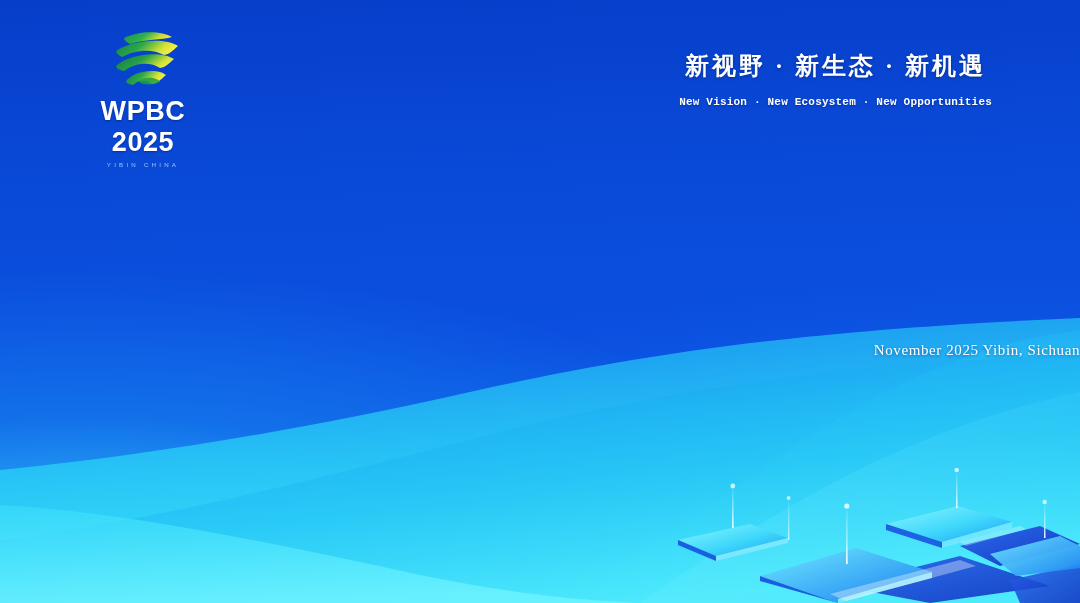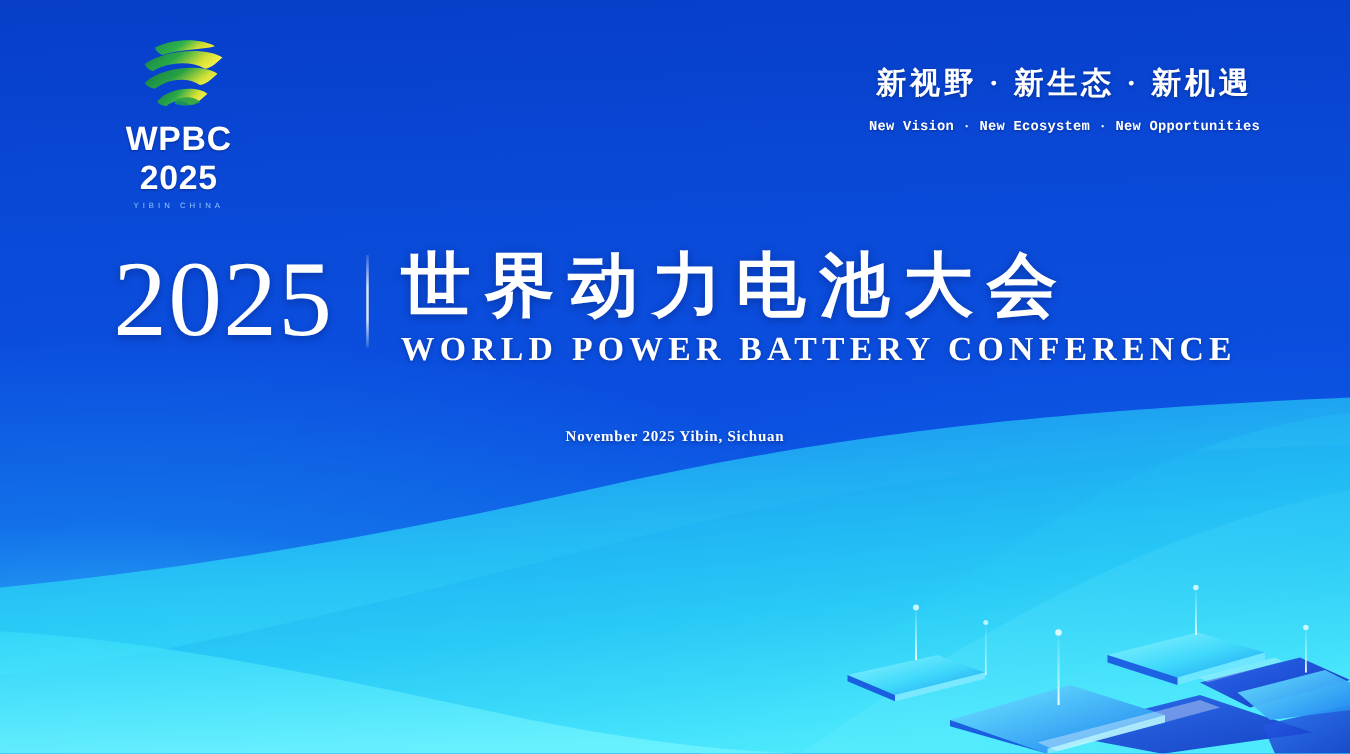--- a/index.html
+++ b/index.html
@@ -31,21 +31,21 @@
     margin-top:2px; color:#ffffff; font-weight:bold; font-size:27px;
     letter-spacing:0.6px; font-family:"Liberation Sans", sans-serif;
     text-shadow:0 1px 2px rgba(0,20,80,0.45);
   }
   .logo-sub {
     margin-top:3px; color:#9fd2ff; font-size:6.2px; letter-spacing:3.2px;
     font-family:"Liberation Sans", sans-serif; opacity:0.92;
   }
 
   
-  .tagline { position:absolute; right:72px; top:50px; text-align:center; }
+  .tagline { position:absolute; right:88px; top:50px; text-align:center; }
   .tagline-cn {
     color:#ffffff; font-size:24px; font-weight:bold; letter-spacing:3px;
     font-family:"Liberation Serif", serif; white-space:nowrap;
     text-shadow:0 1px 3px rgba(0,25,90,0.5);
   }
   .tagline-en {
     margin-top:14px; color:#ffffff; font-size:11px; font-weight:bold;
     letter-spacing:0.2px; font-family:Liberation Mono, monospace; white-space:nowrap;
     text-shadow:0 1px 2px rgba(0,25,90,0.45);
   }
@@ -78,22 +78,23 @@
 
   
   .datebox { position:absolute; left:0; right:0; top:337px; text-align:center; }
   .date-cn {
     color:#ffffff; font-family:"Liberation Serif", serif; font-weight:bold;
     font-size:21px; letter-spacing:1.6px;
     text-shadow:0 1px 3px rgba(0,25,90,0.45);
   }
   .date-en {
     margin-top:5px; color:#ffffff; font-family:"Liberation Serif", serif;
-    font-weight:bold; font-size:12px; letter-spacing:0.6px;
+    font-weight:normal; font-size:15px; letter-spacing:0.6px;
     text-shadow:0 1px 3px rgba(0,25,90,0.45);
+    text-align:right;
   }
 </style>
 </head>
 <body>
 
 <div class="banner">
 
   <div class="waves">
     <svg viewBox="0 0 1080 603" preserveAspectRatio="none" aria-hidden="true">
       <defs>
@@ -233,26 +234,18 @@
     </svg>
     <div class="logo-word">WPBC 2025</div>
     <div class="logo-sub">YIBIN CHINA</div>
   </div>
 
   <div class="tagline">
     <div class="tagline-cn">新视野 · 新生态 · 新机遇</div>
     <div class="tagline-en">New Vision · New Ecosystem · New Opportunities</div>
   </div>
 
-  <div class="title-block">
-    <div class="year">2025</div>
-    <div class="divider"></div>
-    <div class="title-right">
-      <div class="title-cn">世界动力电池大会</div>
-      <div class="title-en">WORLD POWER BATTERY CONFERENCE</div>
-    </div>
-  </div>
 
   <div class="datebox">
     <div class="date-en">November  2025    Yibin, Sichuan</div>
   </div>
 
 </div>
 
 </body></html>

